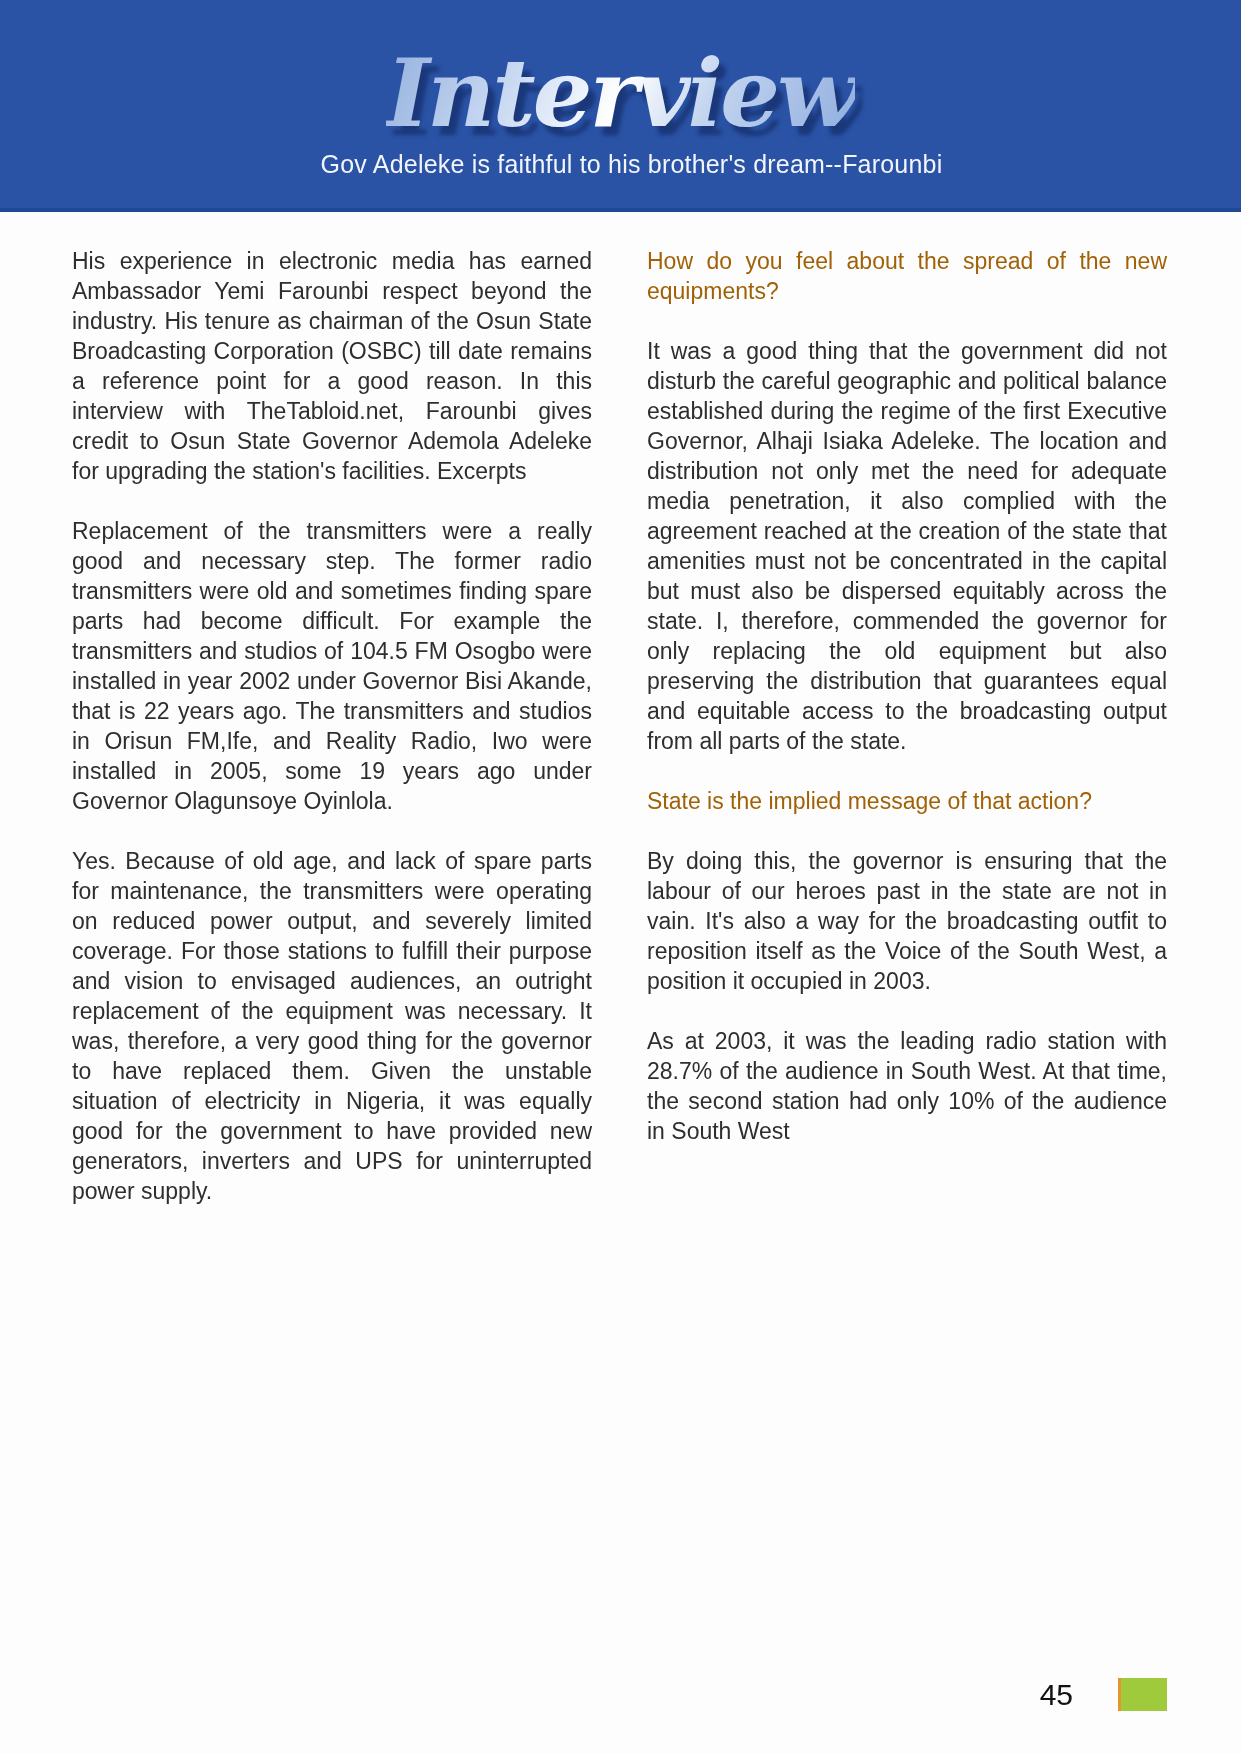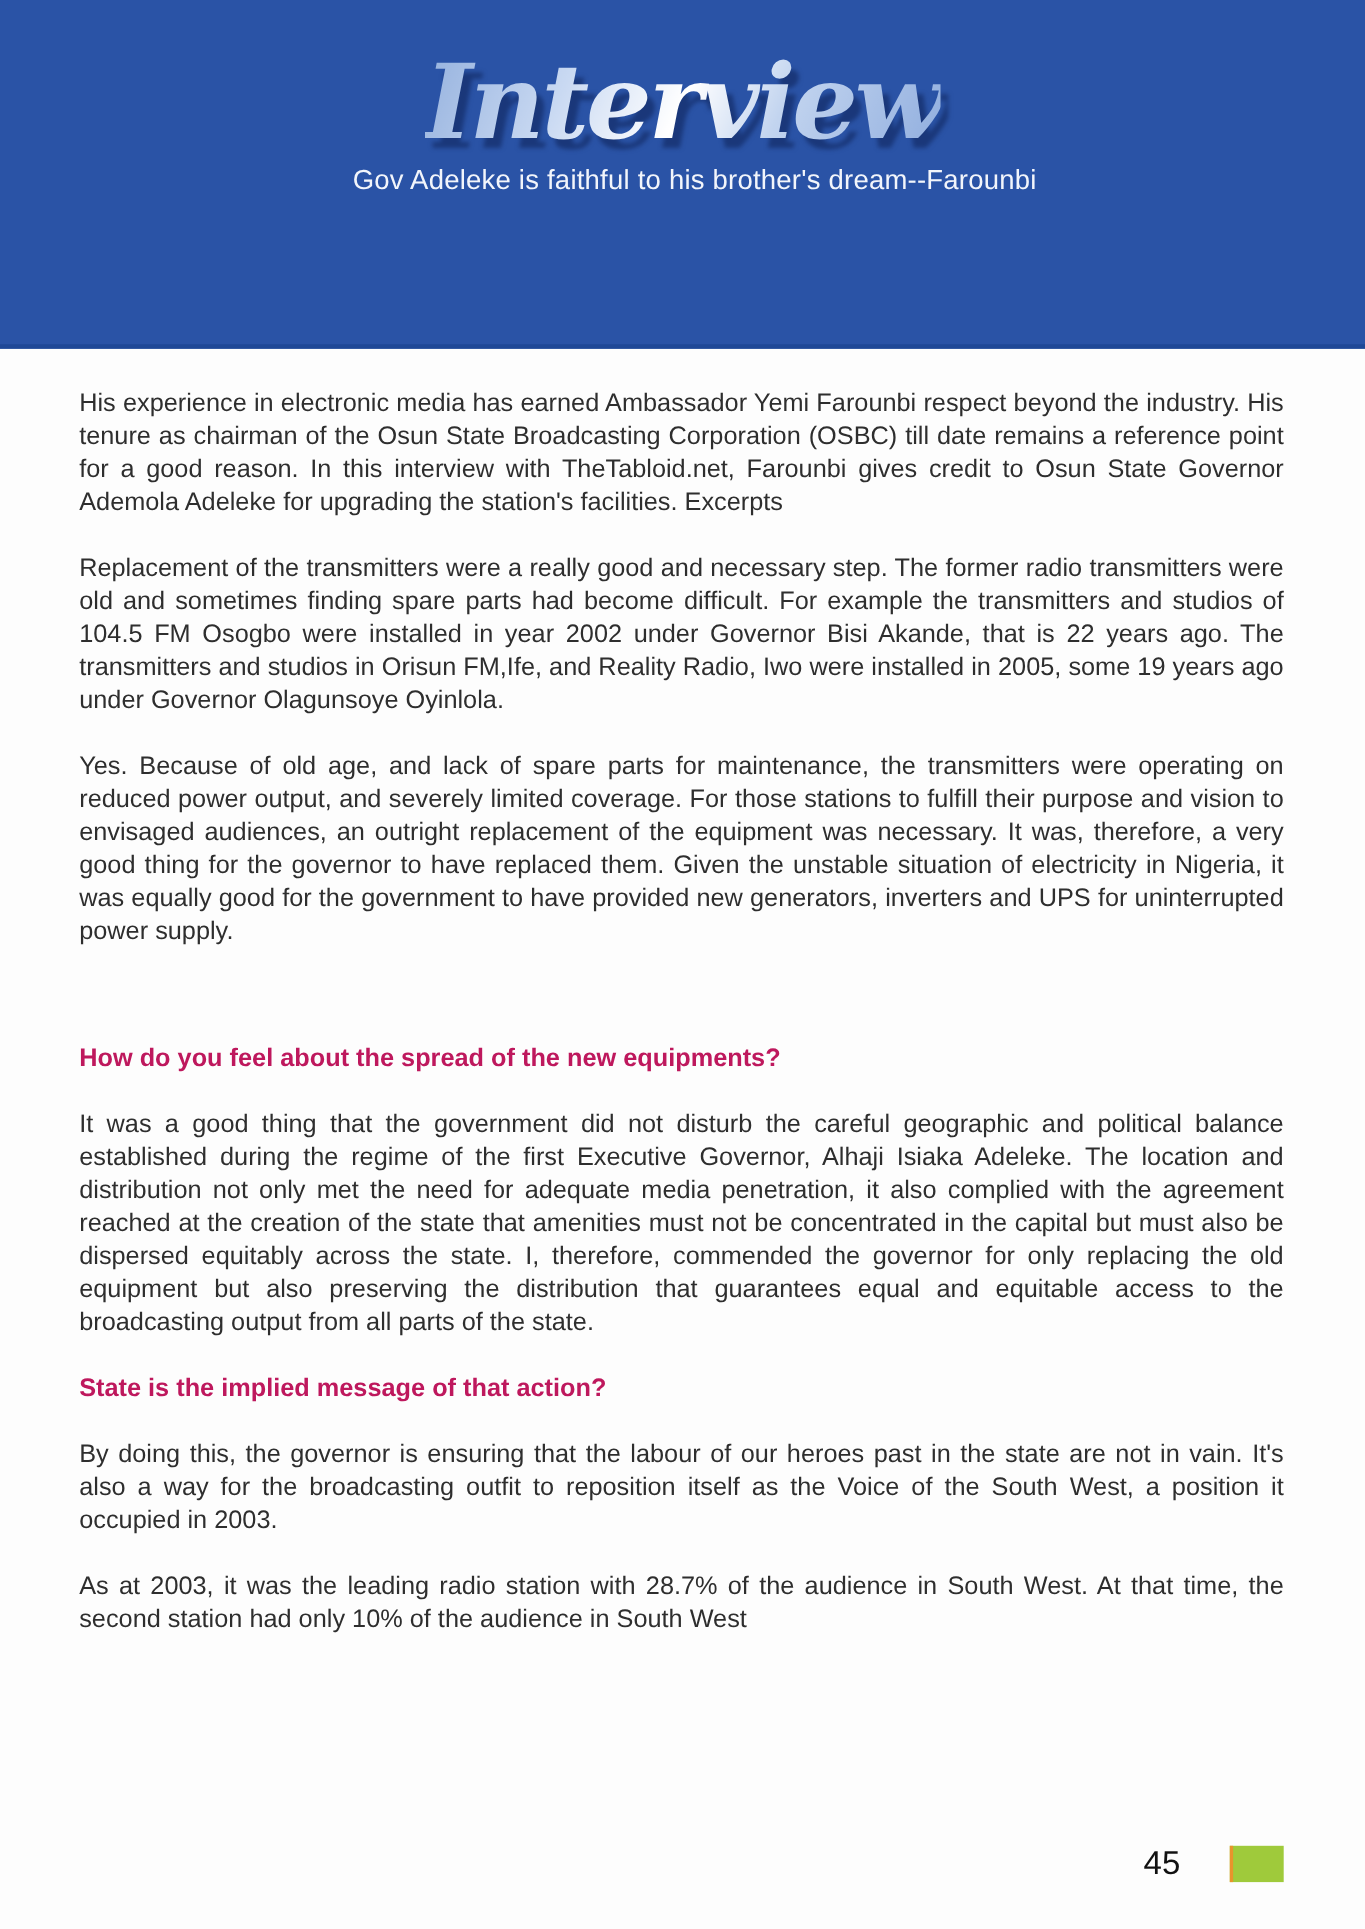--- a/index.html
+++ b/index.html
@@ -8,21 +8,21 @@
     width: 1241px;
     height: 1754px;
     background: var(--page-bg, #fdfdfd);
     font-family: "Liberation Sans", sans-serif;
     overflow: hidden;
   }
 
   
   .banner {
     width: 100%;
-    height: 317px;
+    height: 212px;
     background: var(--banner-blue, #2a53a6);
     border-bottom: 4px solid var(--banner-border, #1f4896);
     box-sizing: border-box;
     text-align: center;
   }
   .logo {
     display: inline-block;
     margin-top: 38px;
     font-family: "DejaVu Serif", serif;
     font-style: italic;
@@ -50,30 +50,29 @@
     padding-left: 22px;
   }
 
   
   .article {
     display: flex;
     gap: 55px;
     padding: 34px 74px 0 72px;
     box-sizing: border-box;
     color: var(--body-text, #2e2e2e);
-    flex-direction: column;
   }
   .col { flex: 1 1 0; min-width: 0; }
   .para, .q-bold, .q-regular {
     font-size: 23px;
     line-height: 30px;
     margin: 0 0 30px 0;
     text-align: justify;
   }
-  .q-bold { font-weight: bold; color: #be185d; }
+  .q-bold { font-weight: normal; color: #a16207; }
   .q-regular { font-weight: 400; }
 
   
   .footer { position: absolute; right: 74px; bottom: 43px; display: flex; align-items: center; gap: 44px; }
   .page-number {
     font-size: 30px;
     line-height: 33px;
     color: #111111;
     margin-right: 1px;
   }

